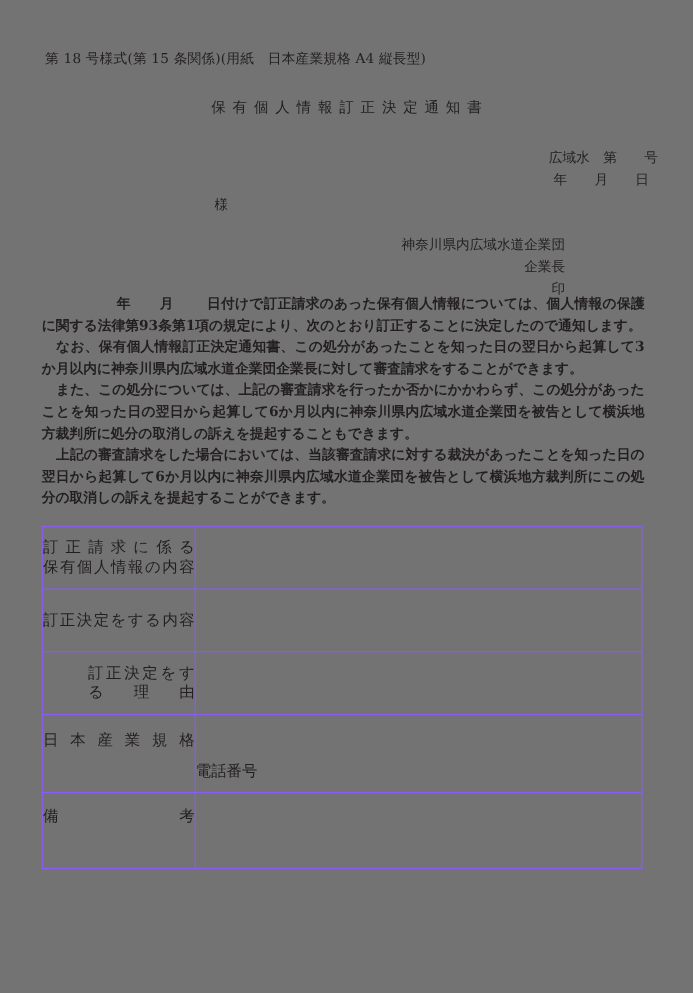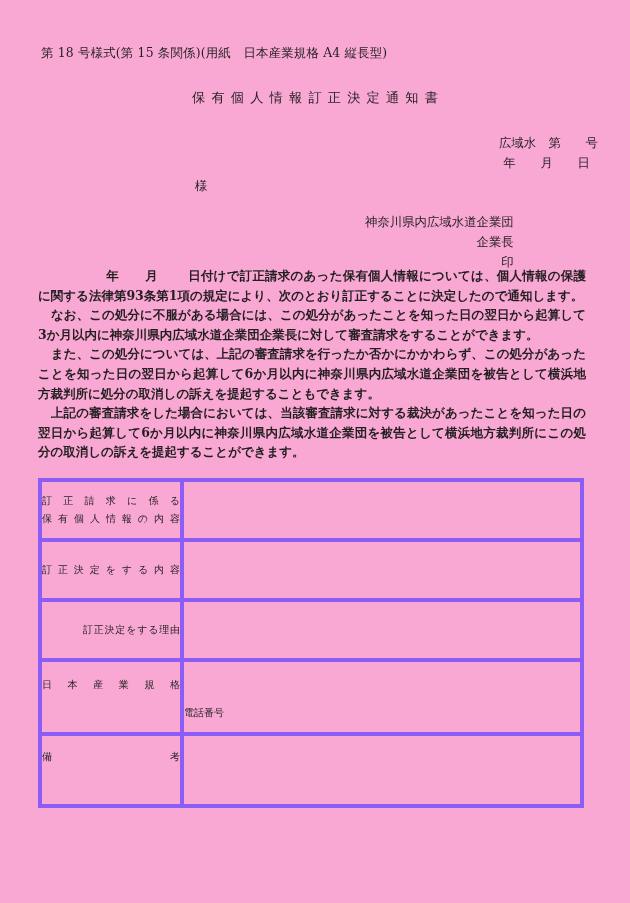--- a/index.html
+++ b/index.html
@@ -11,21 +11,21 @@
     width: 630px;
     height: 903px;
     position: relative;
     font-family: "DejaVu Serif", "Liberation Serif", serif;
     color: #231f20;
     overflow: hidden;
   }
   .page {
     position: absolute;
     inset: 0;
-    background: #f9a8d4;
+    background: #737373;
   }
 
   
   .form-no {
     position: absolute;
     left: 41px;
     top: 45px;
     font-size: 12.4px;
     letter-spacing: 0.2px;
     white-space: nowrap;
@@ -104,22 +104,22 @@
   
   .form-table {
     position: absolute;
     left: 38px;
     top: 478px;
     width: 546px;
     border-collapse: collapse;
     table-layout: fixed;
   }
   .form-table td {
-    border: 4px solid #8b5cf6;
-    font-size: 10px;
+    border: 1px solid #8b5cf6;
+    font-size: 14px;
     vertical-align: middle;
     padding: 0;
   }
   .lbl {
     width: 138px;
     padding: 6px 9px;
     color: #231f20;
   }
   .lbl-inner {
     display: block;
@@ -165,21 +165,21 @@
     <div class="issuer-title-row">
       <span>企業長</span>
       <span class="issuer-seal">印</span>
     </div>
   </div>
 
   <div class="body-text">
     <p class="para">
       <span class="lead-blank"></span><span>年</span><span class="gap-s"></span><span>月</span><span class="gap-m"></span><span>日付けで訂正請求のあった保有個人情報については、個人情報の保護に関する法律第93条第1項の規定により、次のとおり訂正することに決定したので通知します。</span>
     </p>
-    <p class="para ind">なお、この処分に不服がある場合には、この処分があったことを知った日の翌日から起算して3か月以内に神奈川県内広域水道企業団企業長に対して審査請求をすることができます。</p>
+    <p class="para ind">なお、保有個人情報訂正決定通知書、この処分があったことを知った日の翌日から起算して3か月以内に神奈川県内広域水道企業団企業長に対して審査請求をすることができます。</p>
     <p class="para ind">また、この処分については、上記の審査請求を行ったか否かにかかわらず、この処分があったことを知った日の翌日から起算して6か月以内に神奈川県内広域水道企業団を被告として横浜地方裁判所に処分の取消しの訴えを提起することもできます。</p>
     <p class="para ind">上記の審査請求をした場合においては、当該審査請求に対する裁決があったことを知った日の翌日から起算して6か月以内に神奈川県内広域水道企業団を被告として横浜地方裁判所にこの処分の取消しの訴えを提起することができます。</p>
   </div>
 
   <table class="form-table">
     <tbody>
       <tr class="r1">
         <td class="lbl">
           <span class="lbl-inner">訂正請求に係る</span>
           <span class="lbl-inner">保有個人情報の内容</span>

